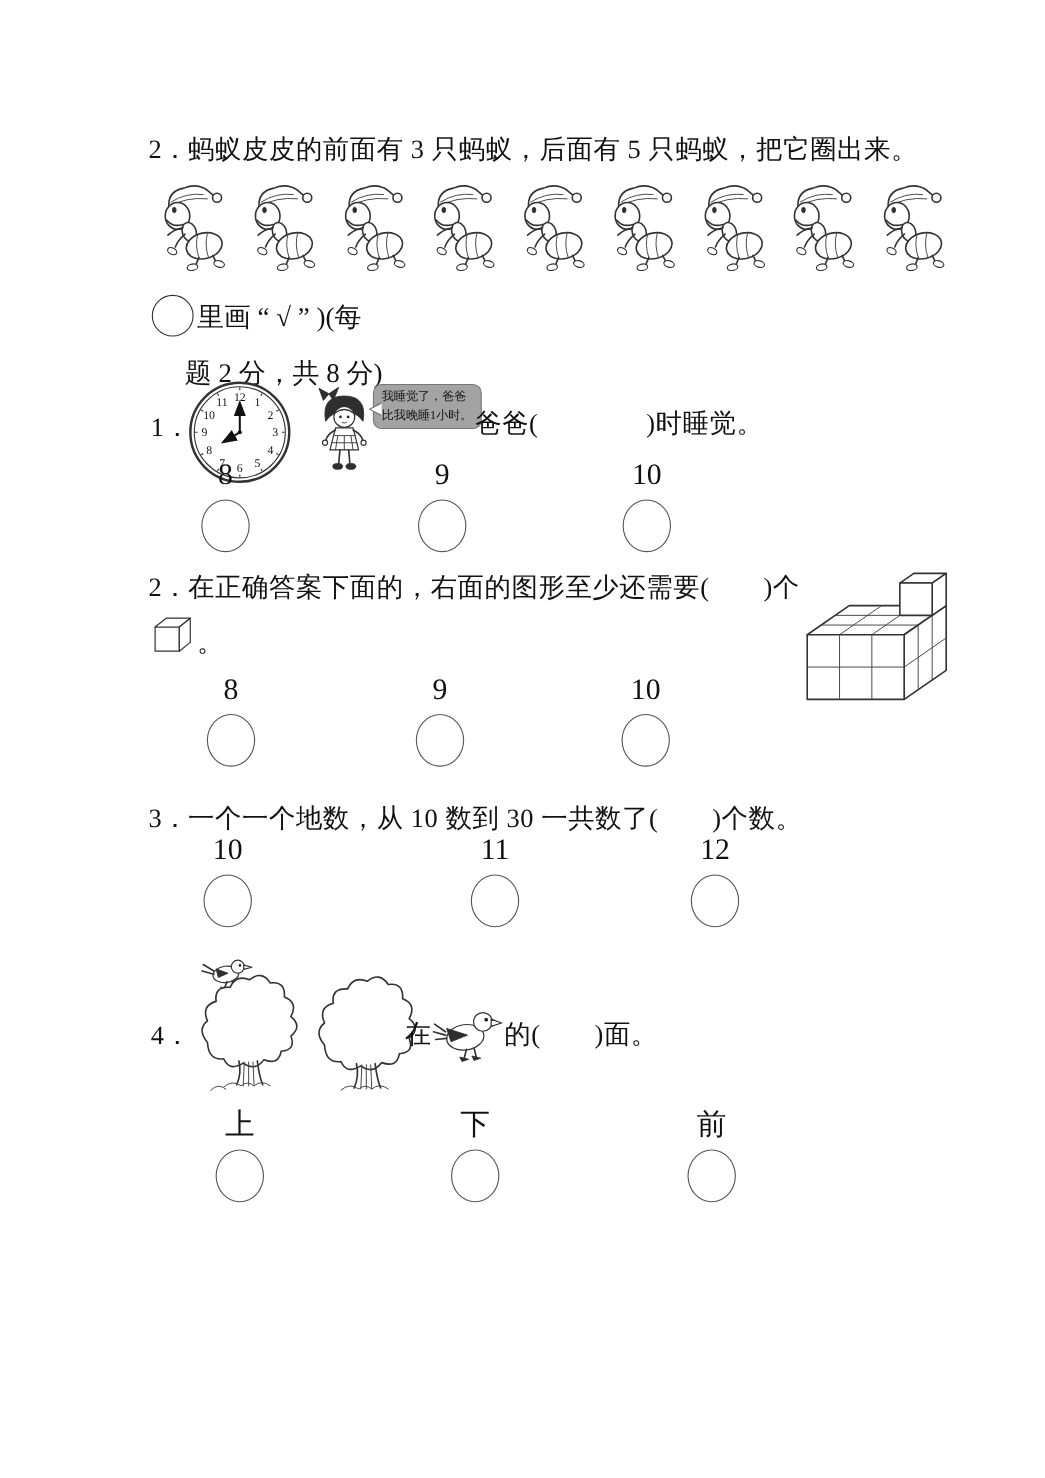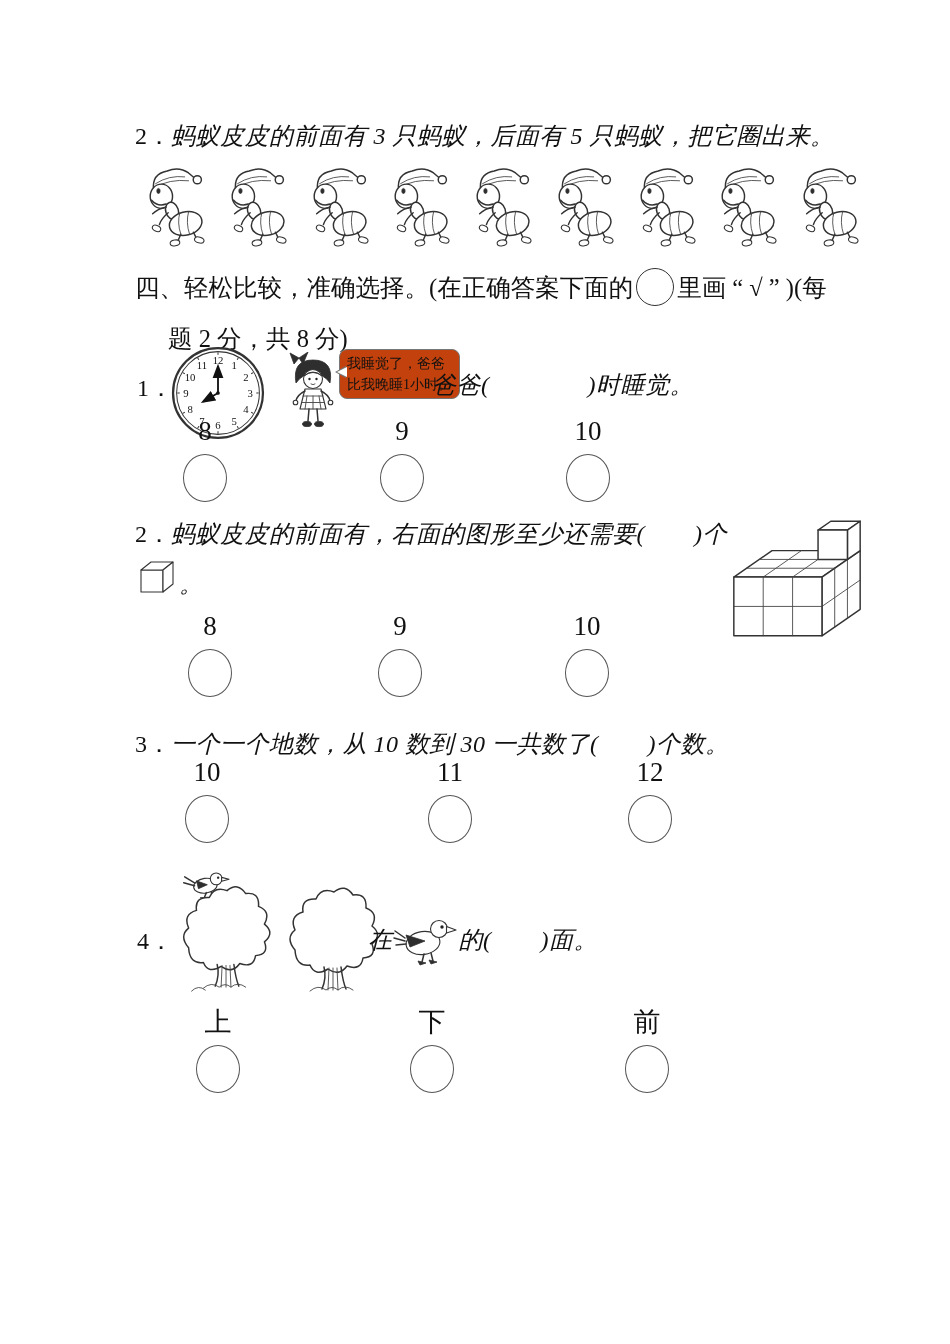--- a/index.html
+++ b/index.html
@@ -2,34 +2,34 @@
 <html><head>
 <meta charset="utf-8">
 <style>
   html,body{margin:0;padding:0;}
   body{
     width:950px;height:1344px;position:relative;background:#ffffff;
     font-family:"Liberation Serif","DejaVu Serif",serif;color:#111;
     overflow:hidden;
   }
   .abs{position:absolute;}
-  .qtext{font-size:24px;white-space:pre;letter-spacing:0.5px;font-style:italic;}
+  .qtext{font-size:24px;white-space:pre;letter-spacing:0.5px;}
   .qnum{font-size:24px;}
   .row{display:flex;}
   
   #ants-row{left:140px;top:163px;width:722px;display:flex;justify-content:space-between;position:absolute;}
   #ants-row svg{width:68px;height:86px;}
   
   #heading-line1{left:135px;top:268px;display:flex;align-items:center;font-size:24.5px;white-space:pre;position:absolute;}
   .inline-circle{width:36px;height:36px;border:1.6px solid #333;border-radius:50%;margin:0 3px;flex:0 0 auto;}
   #heading-line2{left:168px;top:322px;font-size:24.5px;position:absolute;white-space:pre;}
   
   .bubble{
-    position:absolute;border:1.3px solid #777;border-radius:8px;background:#c2410c;
-    padding:3px 7px;font-size:14px;line-height:1.5;white-space:nowrap;
+    position:absolute;border:1.3px solid #777;border-radius:8px;background:#a3a3a3;
+    padding:3px 7px;font-size:11px;line-height:1.5;white-space:nowrap;
   }
   .bubble:before{content:"";position:absolute;left:-11px;top:16px;
     border:6px solid transparent;border-right:11px solid #777;}
   .bubble:after{content:"";position:absolute;left:-8px;top:17px;
     border:5px solid transparent;border-right:10px solid #fff;}
   
   .opt-col{position:absolute;width:92px;text-align:center;}
   .opt-label{font-size:27px;line-height:1.1;}
   .answer-circle{width:42px;height:46px;border:1.4px solid #555;border-radius:50%;margin:7px auto 0 auto;background:#fff;}
   
@@ -286,21 +286,20 @@
     <ellipse class="whthin" cx="17" cy="66" rx="4.5" ry="3" transform="rotate(25 17 66)"></ellipse>
 
     <path class="ln" d="M 42,72 L 39,79"></path>
     <ellipse class="whthin" cx="36" cy="81" rx="5" ry="3" transform="rotate(-10 36 81)"></ellipse>
     <path class="ln" d="M 55,70 L 58,76"></path>
     <ellipse class="whthin" cx="61" cy="78" rx="5" ry="3" transform="rotate(15 61 78)"></ellipse>
   </svg>
 </div>
 
 <div id="heading-line1">
-  <span>四、轻松比较，准确选择。(在正确答案下面的</span>
   <span class="inline-circle"></span>
   <span>里画 “ √ ” )(每</span>
 </div>
 <div id="heading-line2">题 2 分，共 8 分)</div>
 
 <div class="abs qnum" style="left:137px;top:372px;">1．</div>
 
 <svg class="abs" style="left:171px;top:346px;" width="94" height="94" viewBox="0 0 92 92">
   <defs>
     <marker id="ah" markerWidth="9" markerHeight="8" refX="6.5" refY="3" orient="auto">
@@ -378,21 +377,21 @@
   <div class="opt-label">9</div>
   <div class="answer-circle"></div>
 </div>
 <div class="opt-col" style="left:542px;top:417px;">
   <div class="opt-label">10</div>
   <div class="answer-circle"></div>
 </div>
 
 <div class="abs row" style="left:135px;top:518px;">
   <span class="qnum">2．</span>
-    <span class="qtext">蚂蚁皮皮的前面有，右面的图形至少还需要(　　)个</span>
+    <span class="qtext">在正确答案下面的，右面的图形至少还需要(　　)个</span>
 </div>
 <div class="abs" style="left:135px;top:556px;display:flex;align-items:flex-end;">
   <svg width="44" height="44" viewBox="0 0 44 44">
     <path class="whthin" d="M 6,14 L 28,14 L 28,36 L 6,36 Z"></path>
     <path class="whthin" d="M 6,14 L 16,6 L 38,6 L 28,14 Z"></path>
     <path class="whthin" d="M 28,14 L 38,6 L 38,28 L 28,36 Z"></path>
   </svg>
   <span class="qtext">。</span>
 </div>
 

